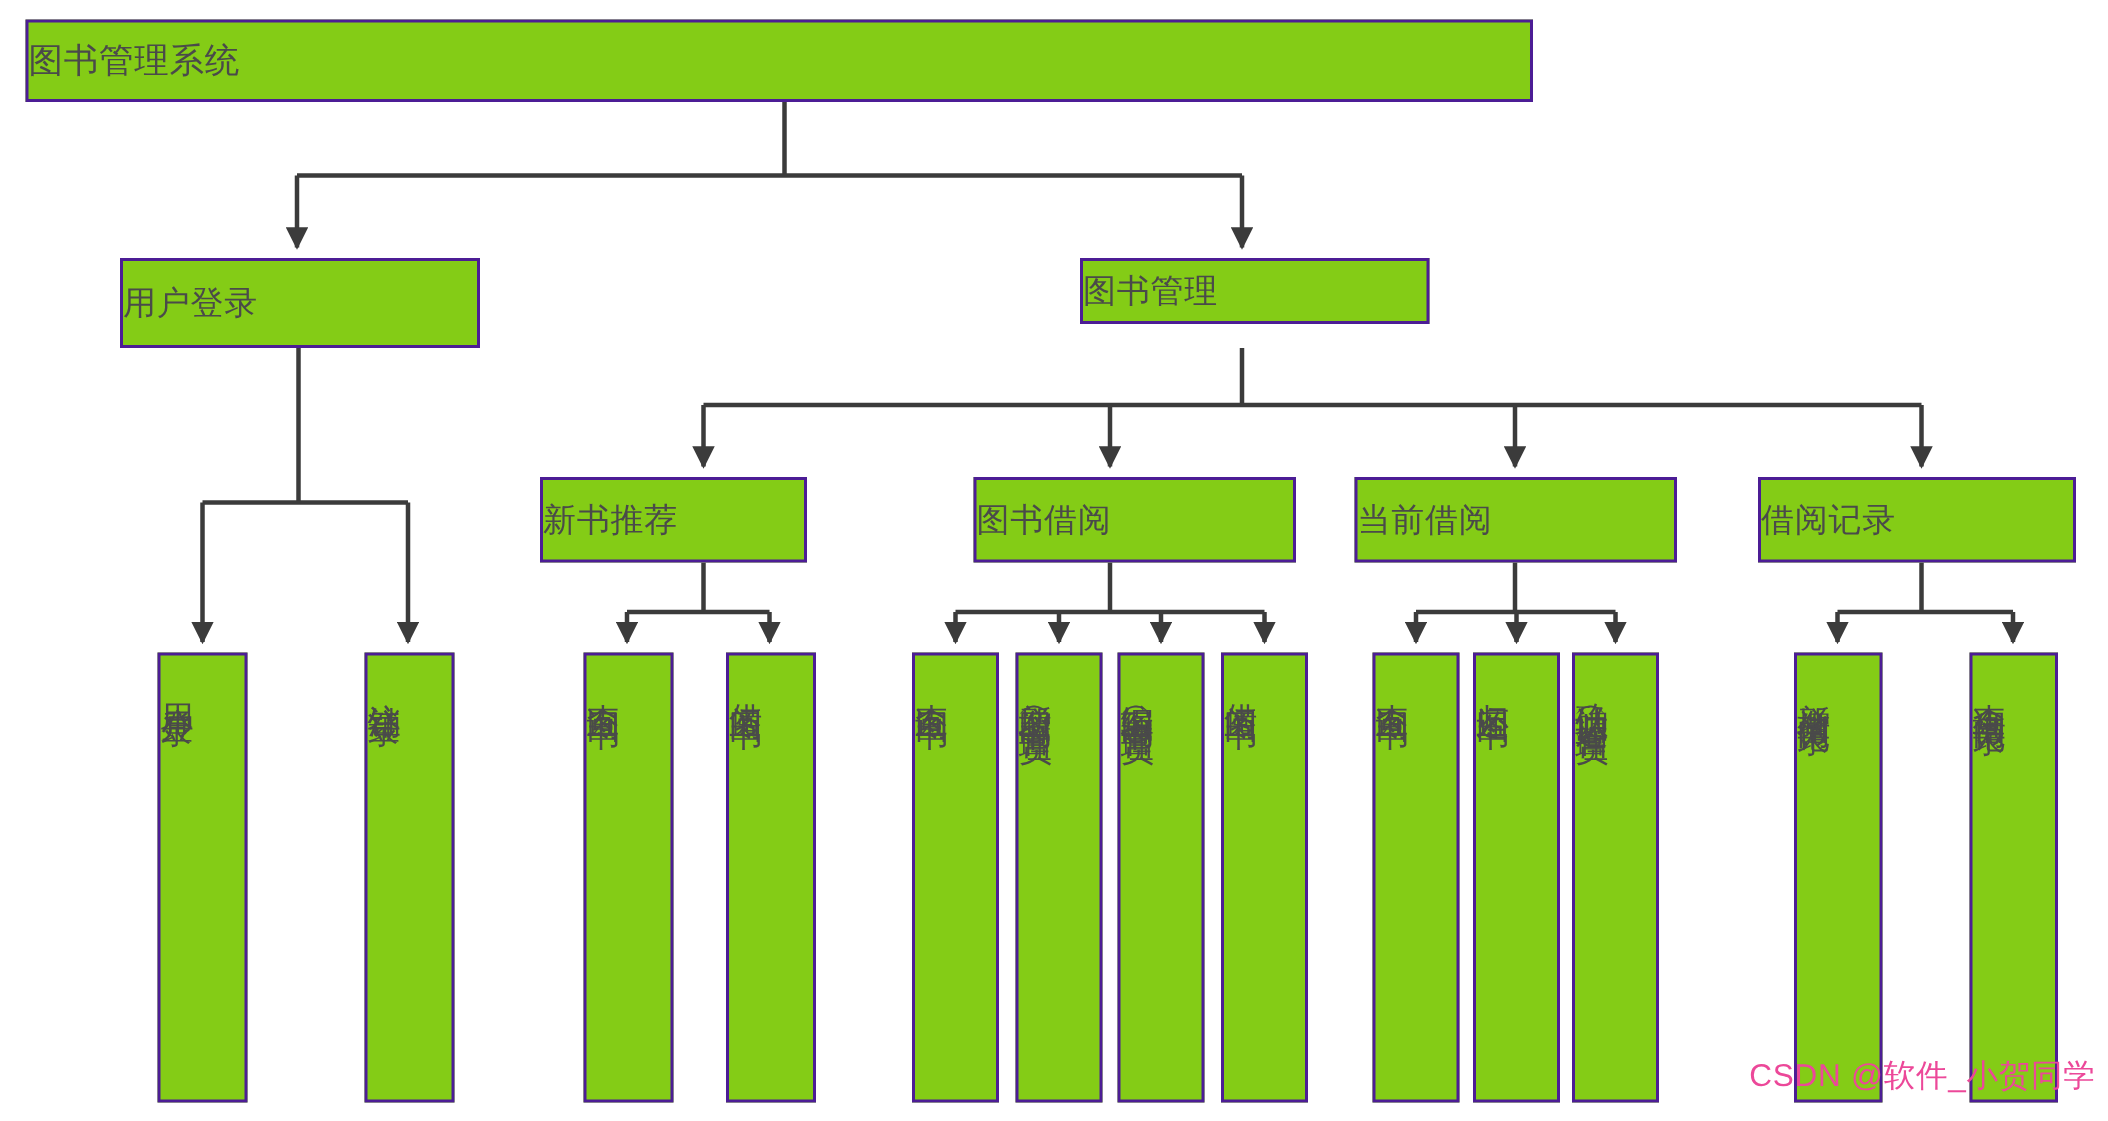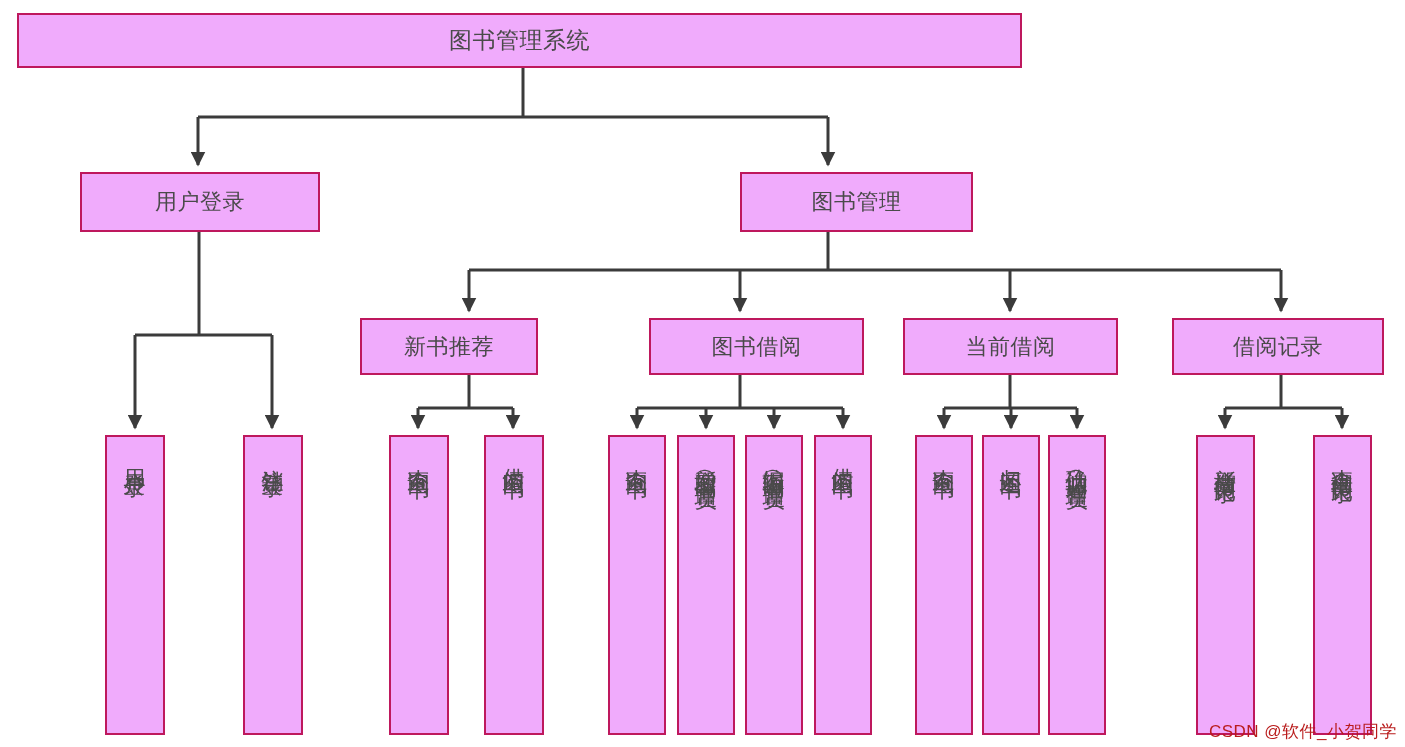--- a/index.html
+++ b/index.html
@@ -23,25 +23,25 @@
   #edge-layer {
     position: absolute;
     left: 0;
     top: 0;
     width: 1405px;
     height: 747px;
     pointer-events: none;
   }
   .node {
     position: absolute;
-    background: #f0abfc;
-    border: 2px solid #be185d;
+    background: #84cc16;
+    border: 2px solid #4c1d95;
     display: flex;
     align-items: center;
-    justify-content: center;
+    justify-content: flex-start;
     z-index: 2;
   }
   .node-label {
     color: #4a4a4a;
     letter-spacing: 0.5px;
     line-height: 1.18;
     white-space: nowrap;
   }
   .node.root .node-label {
     font-size: 23px;
@@ -59,23 +59,23 @@
     writing-mode: vertical-rl;
     text-orientation: upright;
     letter-spacing: 3px;
     line-height: 1.05;
     white-space: normal;
     max-height: 272px;
   }
   #watermark {
     position: absolute;
     right: 8px;
-    bottom: 4px;
-    font-size: 17px;
-    color: #b91c1c;
+    bottom: 16px;
+    font-size: 21px;
+    color: #ec4899;
     letter-spacing: 0.5px;
     z-index: 5;
     white-space: nowrap;
   }
 </style>
 </head>
 <body>
 
 <div id="canvas">
 
@@ -129,21 +129,21 @@
     </g>
   </svg>
 
   <div class="node root" style="left:17px; top:13px; width:1005px; height:55px;">
     <span class="node-label">图书管理系统</span>
   </div>
 
   <div class="node level1" style="left:80px; top:172px; width:240px; height:60px;">
     <span class="node-label">用户登录</span>
   </div>
-  <div class="node level1" style="left:740px; top:172px; width:233px; height:60px;">
+  <div class="node level1" style="left:720px; top:172px; width:233px; height:44px;">
     <span class="node-label">图书管理</span>
   </div>
 
   <div class="node level2" style="left:360px; top:318px; width:178px; height:57px;">
     <span class="node-label">新书推荐</span>
   </div>
   <div class="node level2" style="left:633px; top:318px; width:215px; height:57px;margin-left:16px;">
     <span class="node-label">图书借阅</span>
   </div>
   <div class="node level2" style="left:903px; top:318px; width:215px; height:57px;">

